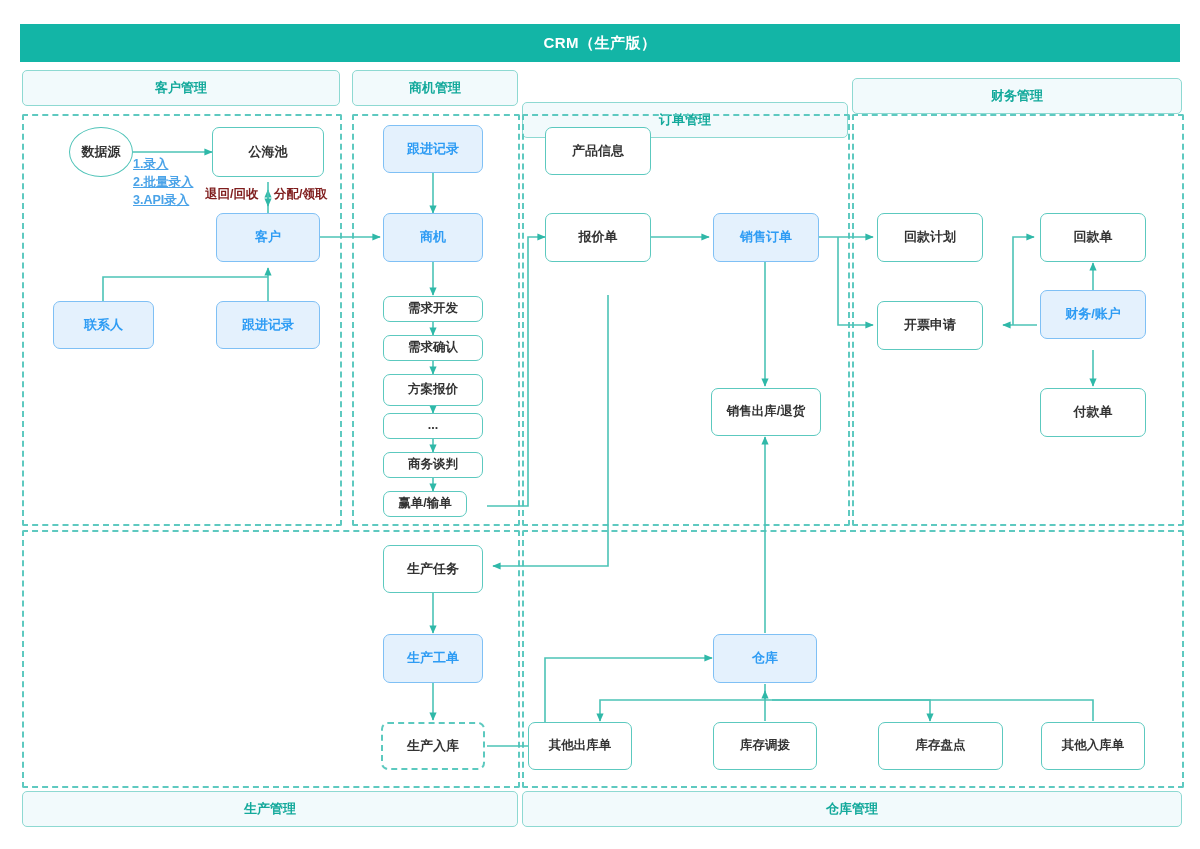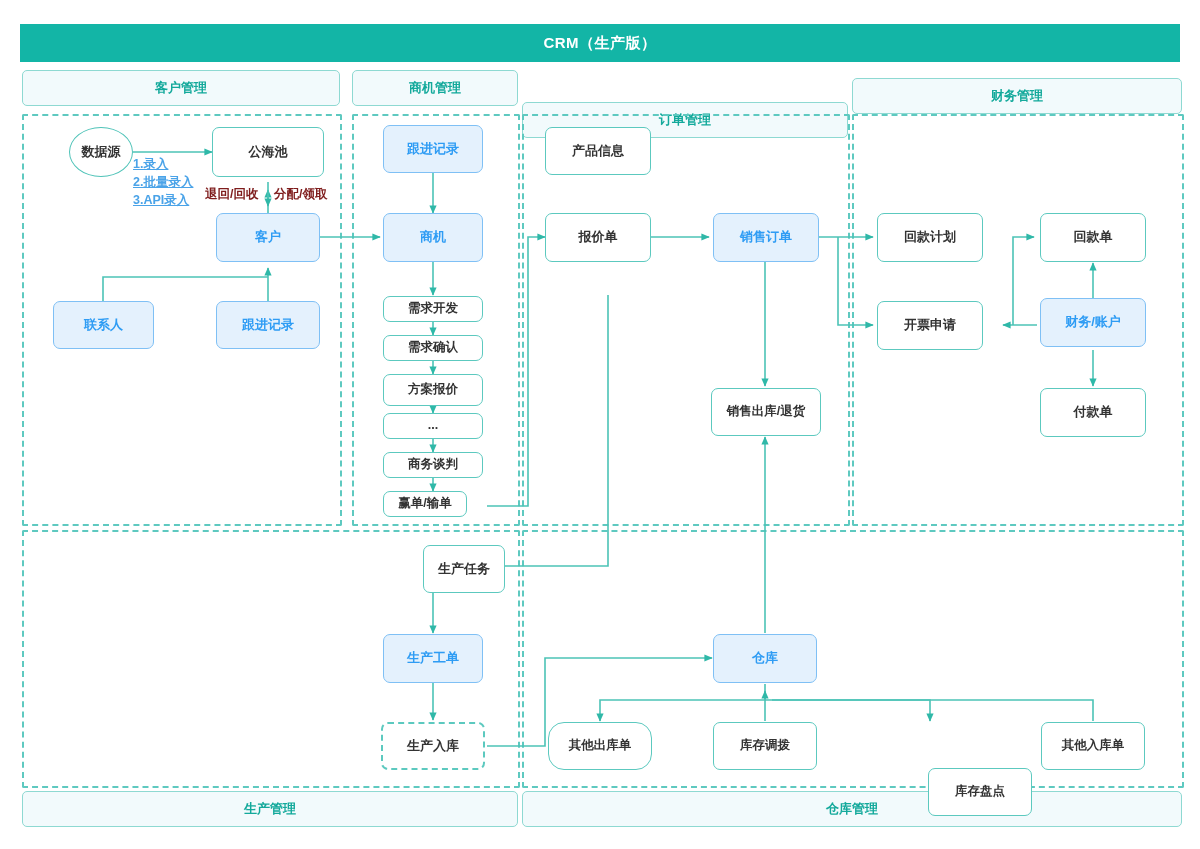--- a/index.html
+++ b/index.html
@@ -159,30 +159,30 @@
   <div class="node n-blue" style="left:713px; top:213px; width:106px; height:49px;">销售订单</div>
 
   <div class="node n-white n-small" style="left:711px; top:388px; width:110px; height:48px;">销售出库/退货</div>
 
   <div class="node n-white" style="left:877px;  top:213px; width:106px; height:49px;">回款计划</div>
 
   <div class="node n-white" style="left:877px;  top:301px; width:106px; height:49px;">开票申请</div>
 
   <div class="node n-white" style="left:1040px; top:213px; width:106px; height:49px;">回款单</div>
 
-  <div class="node n-blue" style="left:1040px; top:298px; width:106px; height:49px;">财务/账户</div>
+  <div class="node n-blue" style="left:1040px; top:290px; width:106px; height:49px;">财务/账户</div>
 
   <div class="node n-white" style="left:1040px; top:388px; width:106px; height:49px;">付款单</div>
 
-  <div class="node n-white" style="left:383px; top:545px; width:82px; height:48px;margin-left:40px;">生产任务</div>
+  <div class="node n-white" style="left:383px; top:545px; width:100px; height:48px;">生产任务</div>
 
   <div class="node n-blue" style="left:383px; top:634px; width:100px; height:49px;">生产工单</div>
 
   <div class="node n-dashed" style="left:381px; top:722px; width:104px; height:48px;">生产入库</div>
 
   <div class="node n-blue" style="left:713px; top:634px; width:104px; height:49px;">仓库</div>
 
-  <div class="node n-white n-small" style="left:548px;  top:722px; width:104px; height:48px;border-radius:16px;">其他出库单</div>
+  <div class="node n-white n-small" style="left:528px;  top:722px; width:104px; height:48px;">其他出库单</div>
   <div class="node n-white n-small" style="left:713px;  top:722px; width:104px; height:48px;">库存调拨</div>
-  <div class="node n-white n-small" style="left:928px;  top:722px; width:104px; height:48px;margin-top:46px;">库存盘点</div>
+  <div class="node n-white n-small" style="left:878px;  top:722px; width:125px; height:48px;">库存盘点</div>
   <div class="node n-white n-small" style="left:1041px; top:722px; width:104px; height:48px;">其他入库单</div>
 
 </div>
 
 </body></html>

